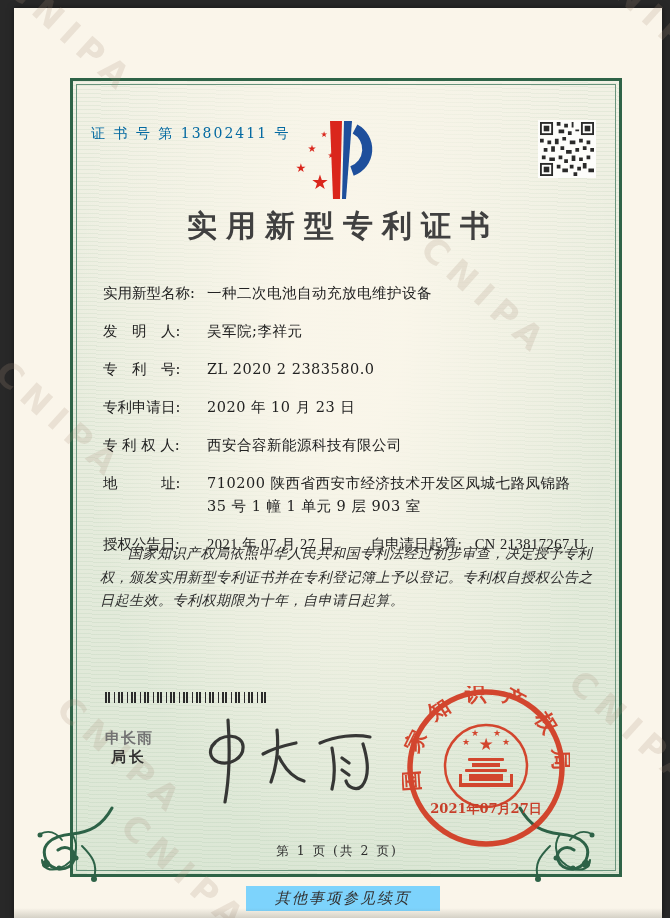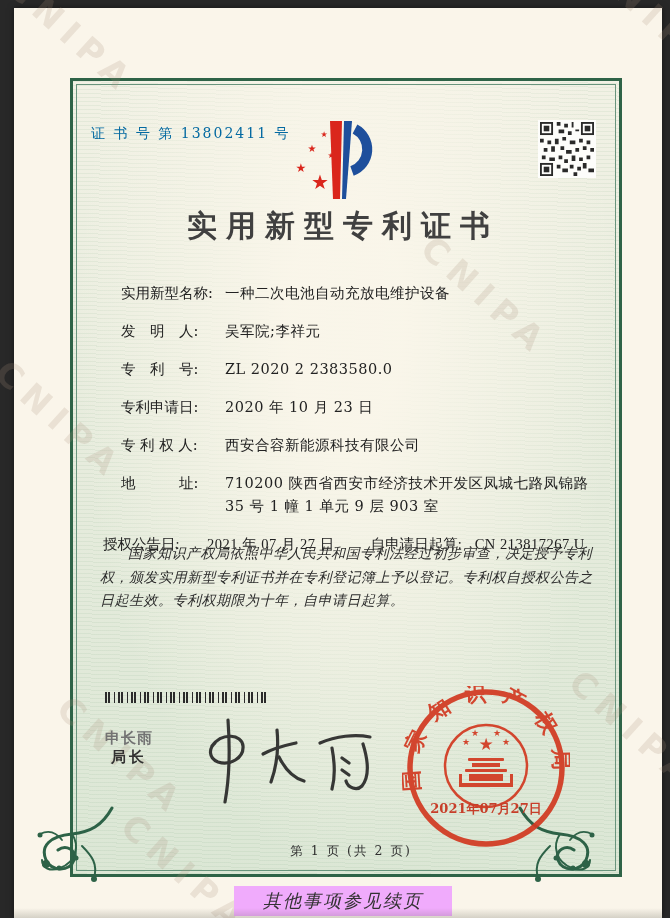--- a/index.html
+++ b/index.html
@@ -31,21 +31,21 @@
   }
   .content{position:absolute;inset:0;z-index:4;}
   .cert-no{position:absolute;left:77px;top:117px;font-size:14px;letter-spacing:2px;color:#0369a1;}
   .logo{position:absolute;left:258px;top:105px;}
   .qr{position:absolute;left:524px;top:112px;width:54px;height:54px;background:#fdfdfb;padding:2px;}
   .cert-title{
     position:absolute;left:56px;top:198px;width:546px;text-align:center;
     font-size:30px;font-weight:700;letter-spacing:9px;color:#404040;
   }
   .fields{position:absolute;left:89px;top:274px;width:505px;font-size:14.5px;color:#222;}
-  .field-row{display:flex;line-height:23px;margin-bottom:15px;margin-left:18px;}
+  .field-row{display:flex;line-height:23px;margin-bottom:15px;}
   .field-label{flex:0 0 104px;white-space:nowrap;}
   .field-value{flex:1;letter-spacing:.5px;}
   .grant-row{display:flex;line-height:23px;}
   .grant-pair{display:flex;font-family:Liberation Serif, serif;}
   .grant-pair.second{margin-left:36px;}
   .paras{
     position:absolute;left:86px;top:534px;width:506px;font-size:14px;line-height:23.5px;
     color:#2c2c2c;font-style:italic;letter-spacing:.5px;
   }
   .paras p{margin:0;text-indent:2em;}
@@ -53,28 +53,28 @@
     position:absolute;left:91px;top:684px;width:164px;height:11px;
     background:repeating-linear-gradient(90deg,
       #2b2b2b 0 2px, rgba(0,0,0,0) 2px 3px,
       #2b2b2b 3px 5px, rgba(0,0,0,0) 5px 9px,
       #2b2b2b 9px 10px, rgba(0,0,0,0) 10px 13px);
   }
   .director-title{position:absolute;left:97px;top:740px;font-size:15px;font-weight:600;color:#333;letter-spacing:3px;}
   .director-name{position:absolute;left:91px;top:721px;font-size:15px;font-weight:600;color:#737373;letter-spacing:1px;}
   .signature{position:absolute;left:170px;top:700px;}
   .seal{position:absolute;left:388px;top:678px;opacity:.93;}
-  .page-footer{position:absolute;left:64px;top:835px;width:546px;text-align:center;
+  .page-footer{position:absolute;left:50px;top:835px;width:546px;text-align:center;
     font-size:12.5px;letter-spacing:2px;color:#2e2e2e;}
   .flourish{position:absolute;z-index:4;}
   .flourish.left{left:18px;top:798px;}
   .flourish.right{left:504px;top:798px;transform:scaleX(-1);}
   .note-wrap{position:absolute;left:56px;top:878px;width:546px;text-align:center;z-index:5;}
   .note-box{
-    display:inline-block;background:#f0abfc;padding:3px 29px;font-size:18px;
+    display:inline-block;background:#7dd3fc;padding:3px 29px;font-size:15px;
     font-style:italic;color:#333;letter-spacing:2px;
   }
 </style>
 </head>
 <body>
 
 <div class="paper">
 
   <div class="wm-layer">
     <span class="wm" style="left:-22px;top:6px">CNIPA</span>

